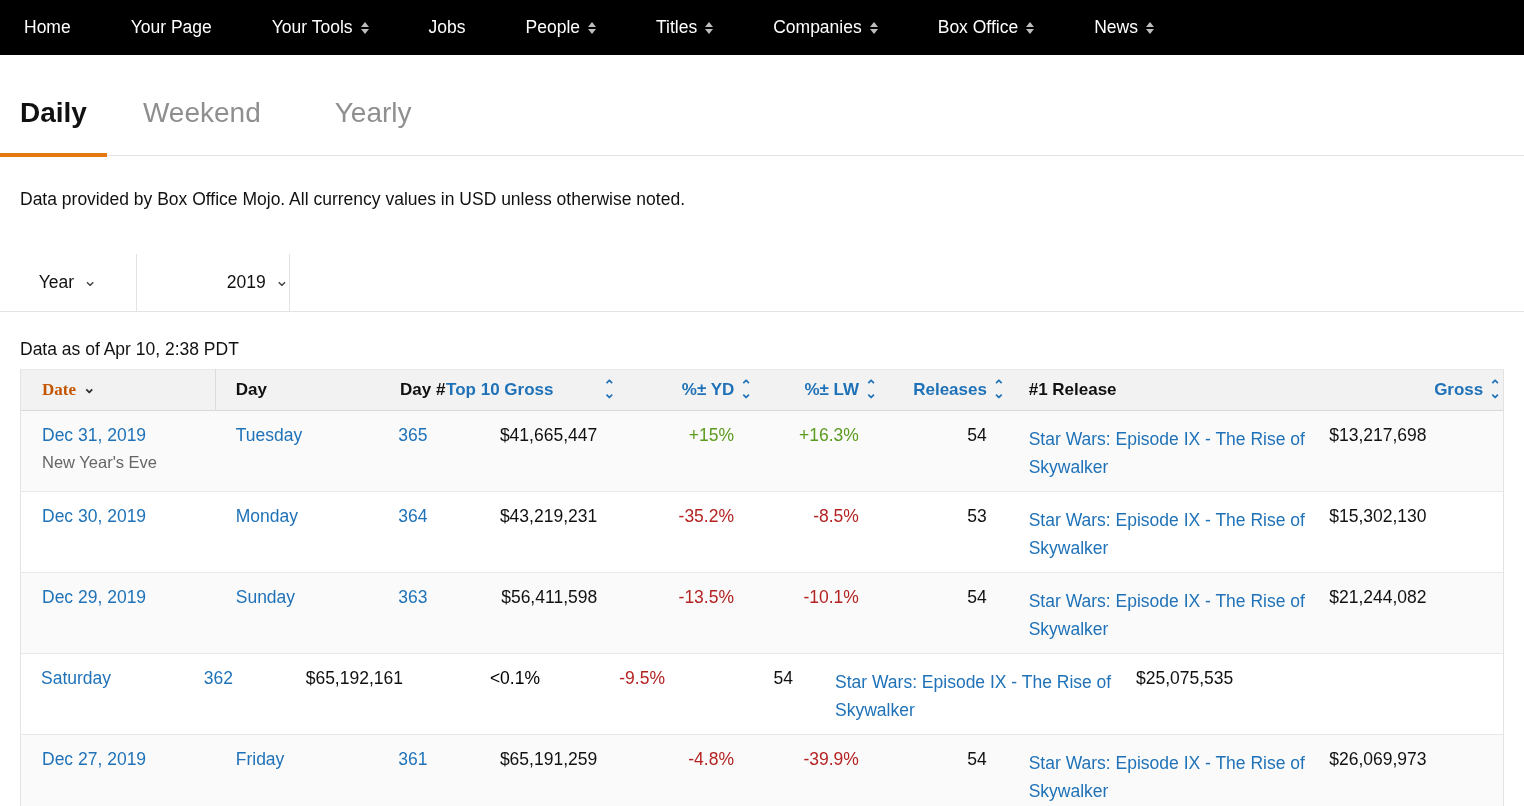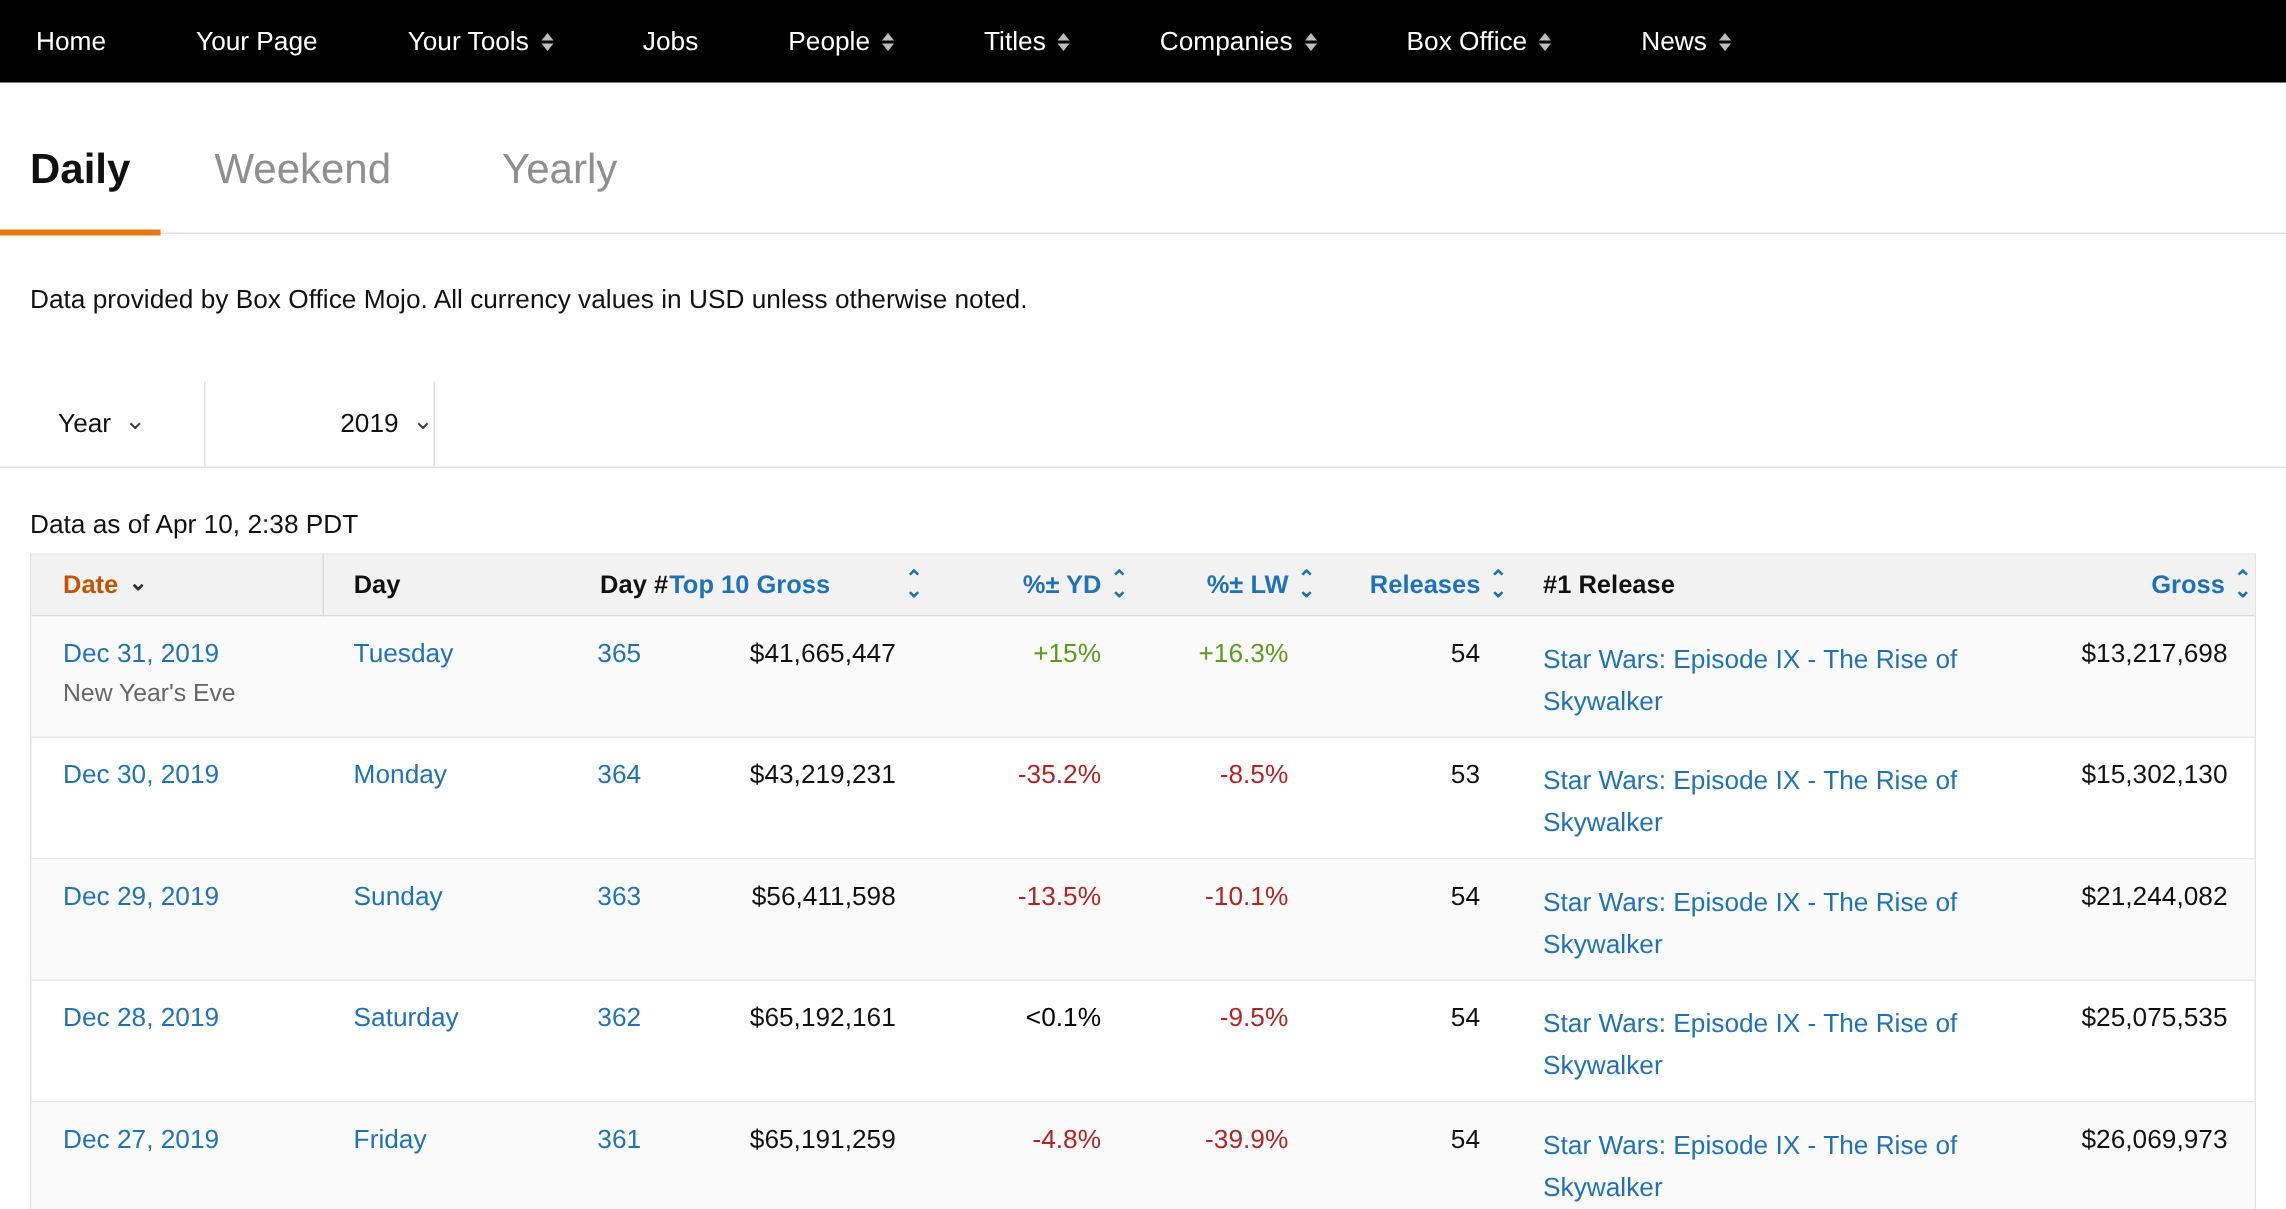--- a/index.html
+++ b/index.html
@@ -58,21 +58,21 @@
   .datecaret{color:#333;font-size:15px;margin-left:7px;transform:translateY(-2px);font-weight:bold;}
 
   .c-date{width:195px;padding-left:21px;}
   .c-day{width:145px;padding-left:20px;}
   .c-daynum{width:85px;text-align:right;justify-content:flex-end;}
   .c-top10{width:170px;text-align:right;justify-content:flex-end;gap:44px;}
   .c-yd{width:137px;text-align:right;justify-content:flex-end;}
   .c-lw{width:125px;text-align:right;justify-content:flex-end;}
   .c-rel{width:128px;text-align:right;justify-content:flex-end;}
   .c-release{width:325px;padding-left:24px;}
-  .c-gross{width:174px;text-align:right;justify-content:flex-end;padding-right:2px;}
+  .c-gross{width:174px;text-align:left;justify-content:flex-end;padding-right:2px;}
   .thead .c-date{border-right:1px solid #dcdcdc;height:42px;display:flex;align-items:center;}
 
   .trow{display:flex;min-height:77px;border-bottom:1px solid #e8e8e8;font-size:17.5px;align-items:flex-start;padding-top:0;}
   .trow.stripe{background:var(--stripe);}
   .cell{padding-top:14px;padding-bottom:10px;}
   .cell.num{padding-right:18px;}
   a.link{color:var(--link);text-decoration:none;cursor:pointer;}
   .datenote{color:var(--muted);margin-top:7px;font-size:16.5px;}
   .pct[data-dir="up"]{color:var(--green);}
   .pct[data-dir="down"]{color:var(--red);}
@@ -153,21 +153,21 @@
     <span>2019</span>
     <span class="chev">⌄</span>
   </div>
 </div>
 
 <div class="asof">Data as of Apr 10, 2:38 PDT</div>
 
 <div class="table">
 
   <div class="thead">
-    <div class="th c-date" style="color:var(--date-sorted);">
+    <div class="th c-date" style="color:var(--date-sorted);font-family:Liberation Serif, serif;">
       <span class="lbl">Date</span>
       <span class="datecaret">⌄</span>
     </div>
     <div class="th c-day">
         <span class="lbl">Day</span>
       </div>
     <div class="th c-daynum right">
         <span class="lbl">Day #</span>
       </div>
     <div class="th c-top10 right sortable">
@@ -249,24 +249,20 @@
     <div class="cell c-daynum num"><a class="link">363</a></div>
     <div class="cell c-top10 num">$56,411,598</div>
     <div class="cell c-yd num"><span class="pct" data-dir="down">-13.5%</span></div>
     <div class="cell c-lw num"><span class="pct" data-dir="down">-10.1%</span></div>
     <div class="cell c-rel num">54</div>
     <div class="cell c-release"><a class="link release-link">Star Wars: Episode IX - The Rise of Skywalker</a></div>
     <div class="cell c-gross num">$21,244,082</div>
   </div>
 
   <div class="trow">
-    <div class="cell c-date">
-      <a class="link">Dec 28, 2019</a>
-      <div class="datenote"></div>
-    </div>
     <div class="cell c-day"><a class="link">Saturday</a></div>
     <div class="cell c-daynum num"><a class="link">362</a></div>
     <div class="cell c-top10 num">$65,192,161</div>
     <div class="cell c-yd num"><span class="pct" data-dir="flat">&lt;0.1%</span></div>
     <div class="cell c-lw num"><span class="pct" data-dir="down">-9.5%</span></div>
     <div class="cell c-rel num">54</div>
     <div class="cell c-release"><a class="link release-link">Star Wars: Episode IX - The Rise of Skywalker</a></div>
     <div class="cell c-gross num">$25,075,535</div>
   </div>
 

